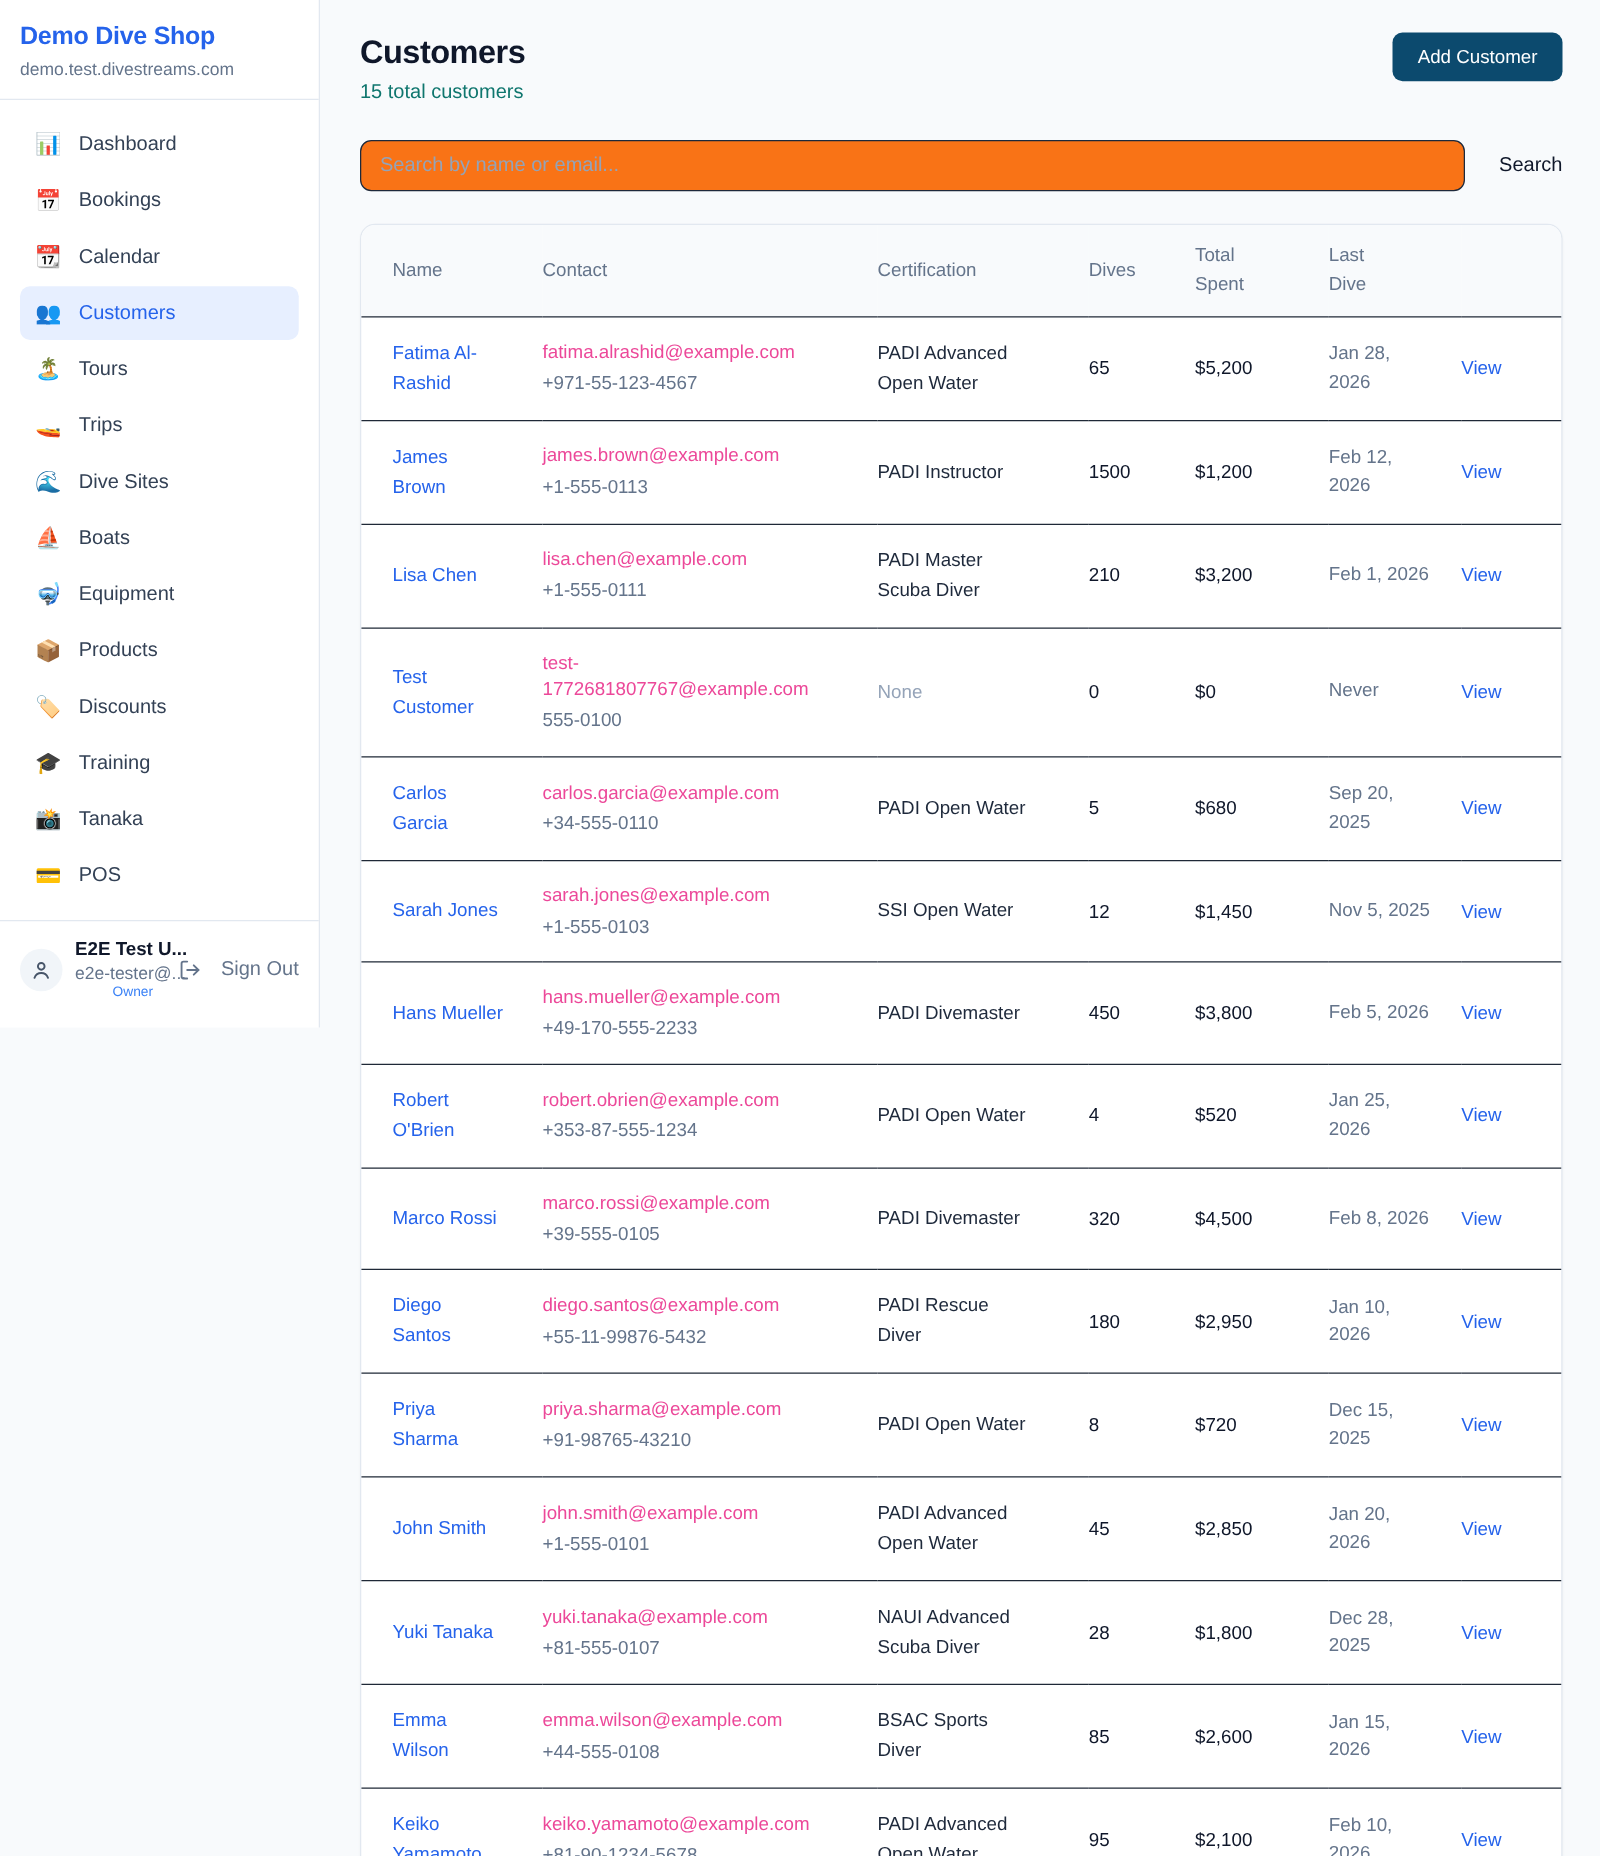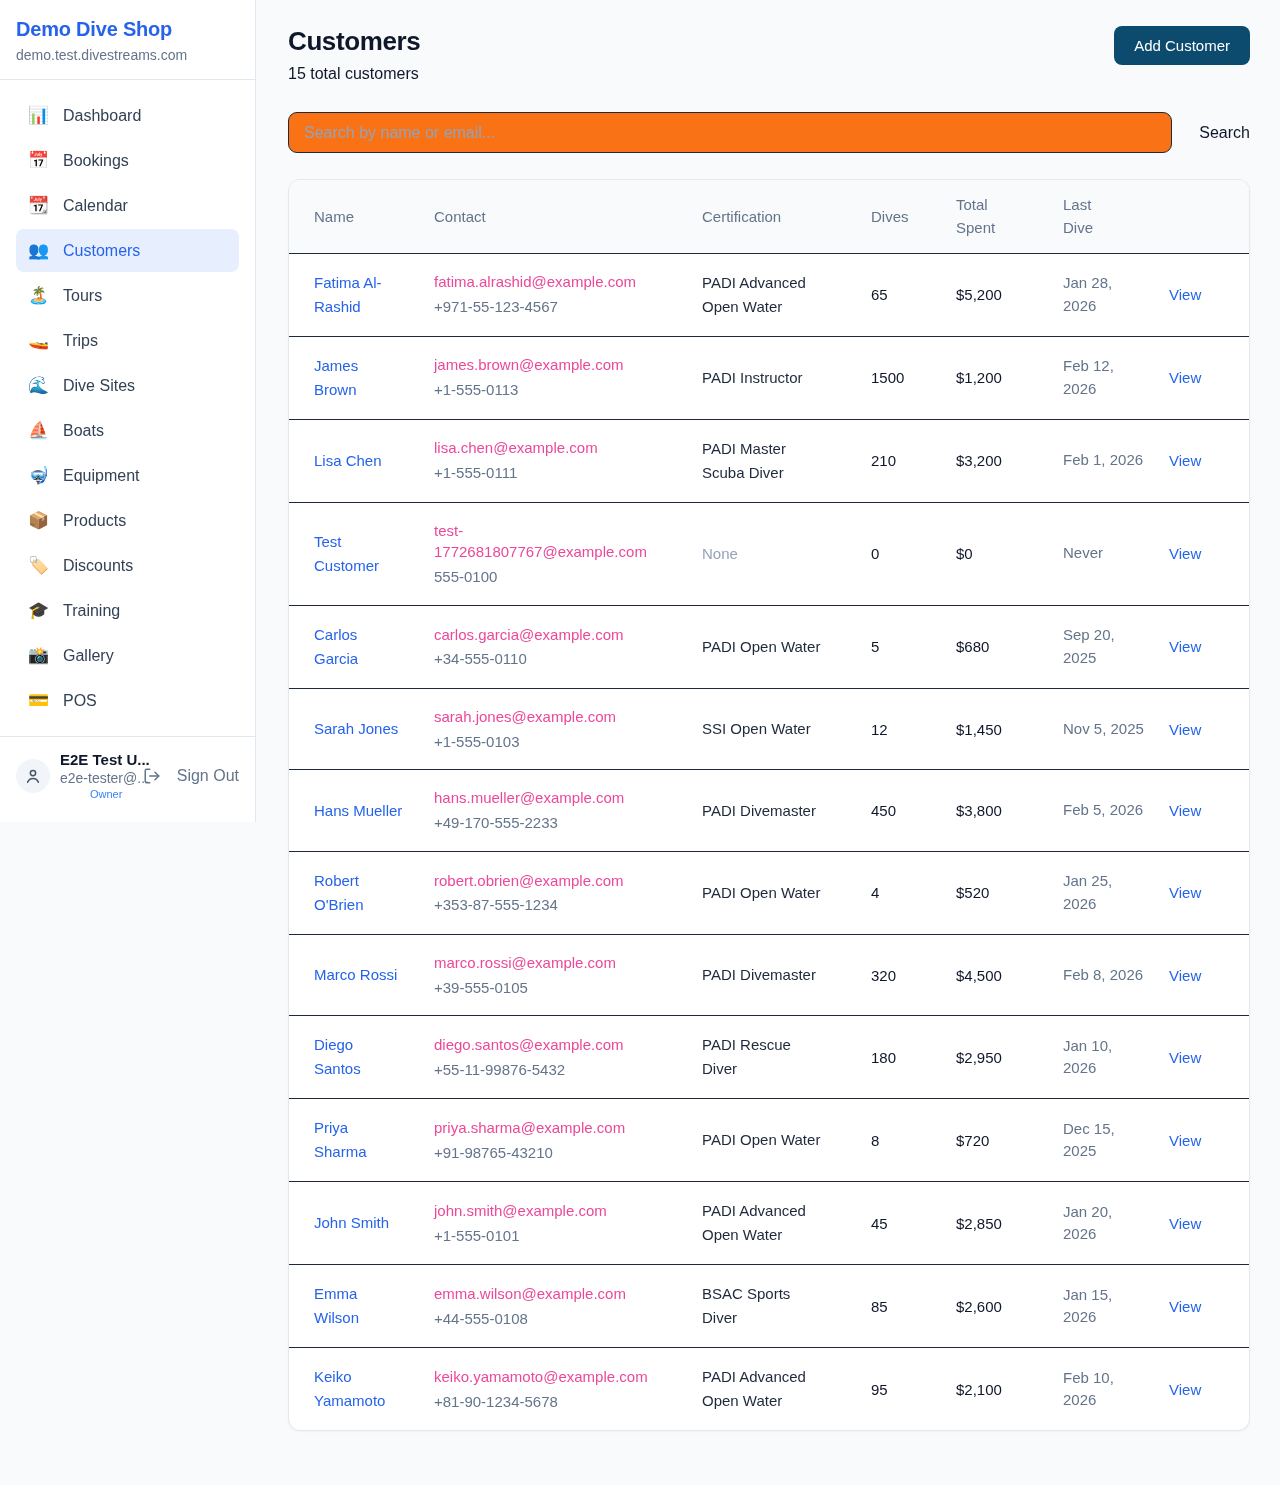--- a/index.html
+++ b/index.html
@@ -26,21 +26,21 @@
   .user-email { font-size: 14px; color: #64748b; margin-top: 2px; white-space: nowrap; }
   .user-role { font-size: 11px; color: #3b82f6; margin-top: 2px; margin-left: 30px; }
   .signout-btn { display: flex; align-items: center; gap: 16px; color: #64748b; font-size: 16px;
                  background: none; border: none; cursor: pointer; flex: none;
                  font-family: "Liberation Sans", sans-serif; }
 
   
   .main { flex: 1; padding: 26px 30px 26px 32px; min-width: 0; }
   .page-header { display: flex; align-items: flex-start; justify-content: space-between; }
   .page-title { font-size: 26px; font-weight: 700; color: #0f172a; letter-spacing: -0.4px; }
-  .page-subtitle { font-size: 16px; color: #0f172a; margin-top: 8px; }
+  .page-subtitle { font-size: 16px; color: #0f766e; margin-top: 8px; }
   .add-btn { background: #0c4a6e; color: #ffffff; font-size: 15px; font-weight: 500;
              border: none; border-radius: 8px; padding: 11px 20px; cursor: pointer;
              font-family: "Liberation Sans", sans-serif; }
 
   .search-row { display: flex; align-items: center; margin-top: 29px; }
   .search-input { flex: 1; height: 41px; border: 1px solid #1e293b; border-radius: 9px;
                   padding: 0 15px; font-size: 16px; color: #0f172a; background: #f97316; outline: none;
                   font-family: "Liberation Sans", sans-serif; }
   .search-input::placeholder { color: #94a3b8; }
   .search-btn { background: none; border: none; color: #0f172a; font-size: 16px; margin-left: 27px;
@@ -125,21 +125,21 @@
         <div class="nav-item">
     <span class="nav-icon">🏷️</span>
     <span class="nav-label">Discounts</span>
   </div>
         <div class="nav-item">
     <span class="nav-icon">🎓</span>
     <span class="nav-label">Training</span>
   </div>
         <div class="nav-item">
     <span class="nav-icon">📸</span>
-    <span class="nav-label">Gallery</span>
+    <span class="nav-label">Tanaka</span>
   </div>
         <div class="nav-item">
     <span class="nav-icon">💳</span>
     <span class="nav-label">POS</span>
   </div>
       </nav>
 
     <div class="divider"></div>
     <div class="user-section">
       <div class="avatar">
@@ -339,20 +339,32 @@
       <div class="email">john.smith@example.com</div>
       <div class="phone">+1-555-0101</div>
     </td>
     <td class="cert-cell">PADI Advanced Open Water</td>
     <td>45</td>
     <td>$2,850</td>
     <td class="date-cell">Jan 20, 2026</td>
     <td><a class="view-link">View</a></td>
   </tr>
             <tr>
+    <td class="name-cell"><a class="name-link">Yuki Tanaka</a></td>
+    <td class="contact-cell">
+      <div class="email">yuki.tanaka@example.com</div>
+      <div class="phone">+81-555-0107</div>
+    </td>
+    <td class="cert-cell">NAUI Advanced Scuba Diver</td>
+    <td>28</td>
+    <td>$1,800</td>
+    <td class="date-cell">Dec 28, 2025</td>
+    <td><a class="view-link">View</a></td>
+  </tr>
+            <tr>
     <td class="name-cell"><a class="name-link">Emma Wilson</a></td>
     <td class="contact-cell">
       <div class="email">emma.wilson@example.com</div>
       <div class="phone">+44-555-0108</div>
     </td>
     <td class="cert-cell">BSAC Sports Diver</td>
     <td>85</td>
     <td>$2,600</td>
     <td class="date-cell">Jan 15, 2026</td>
     <td><a class="view-link">View</a></td>

